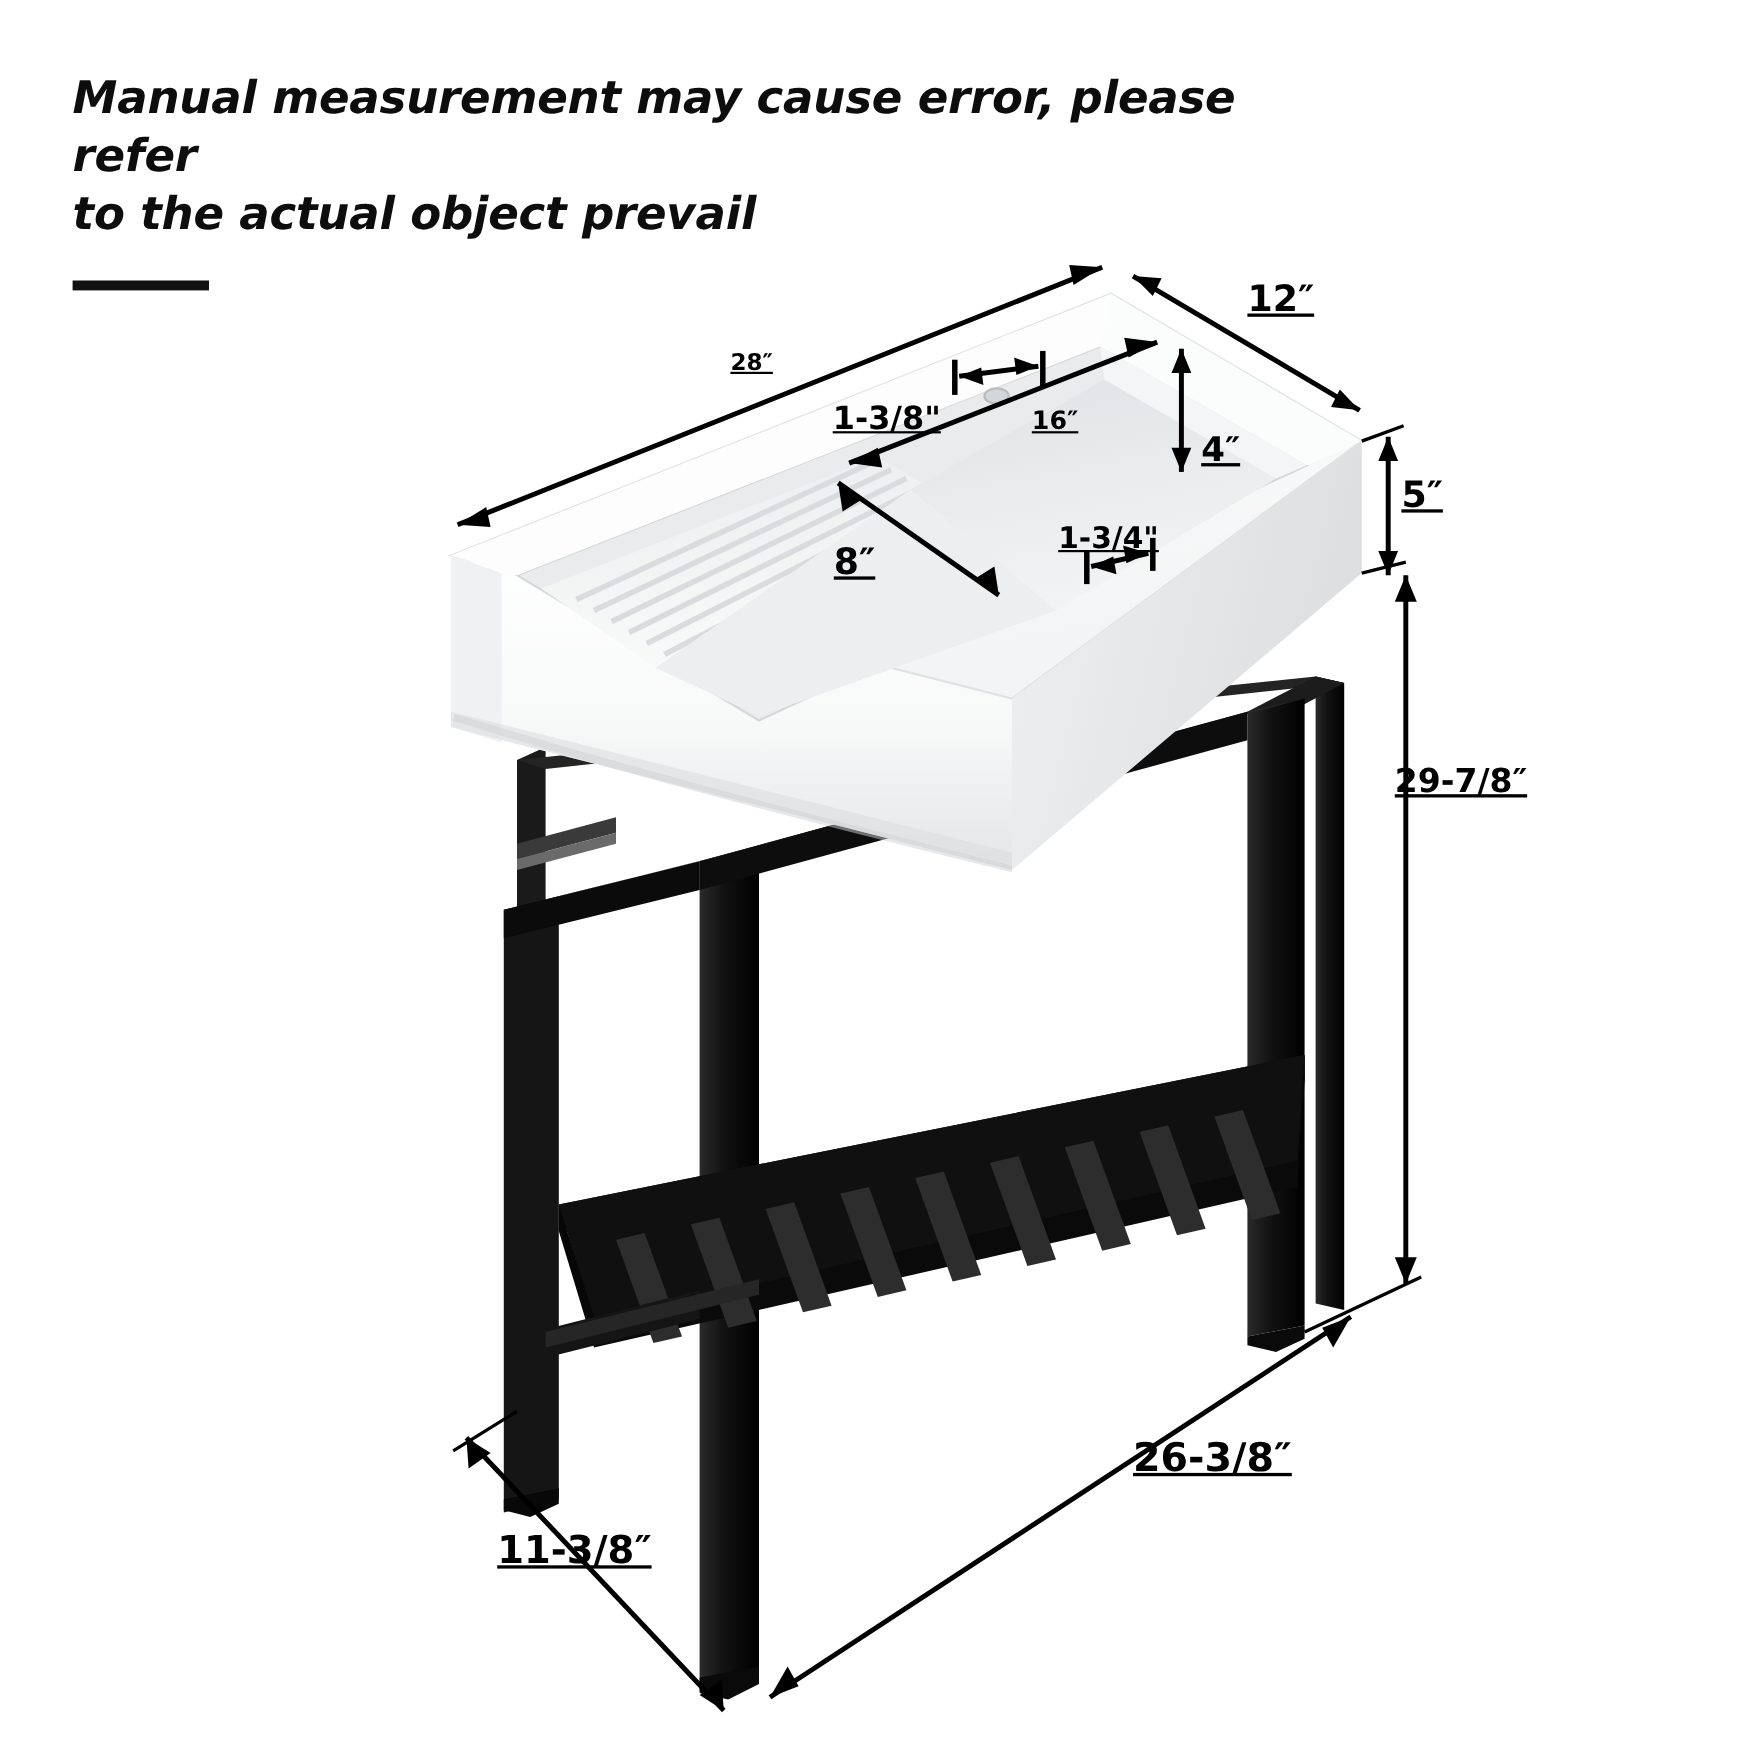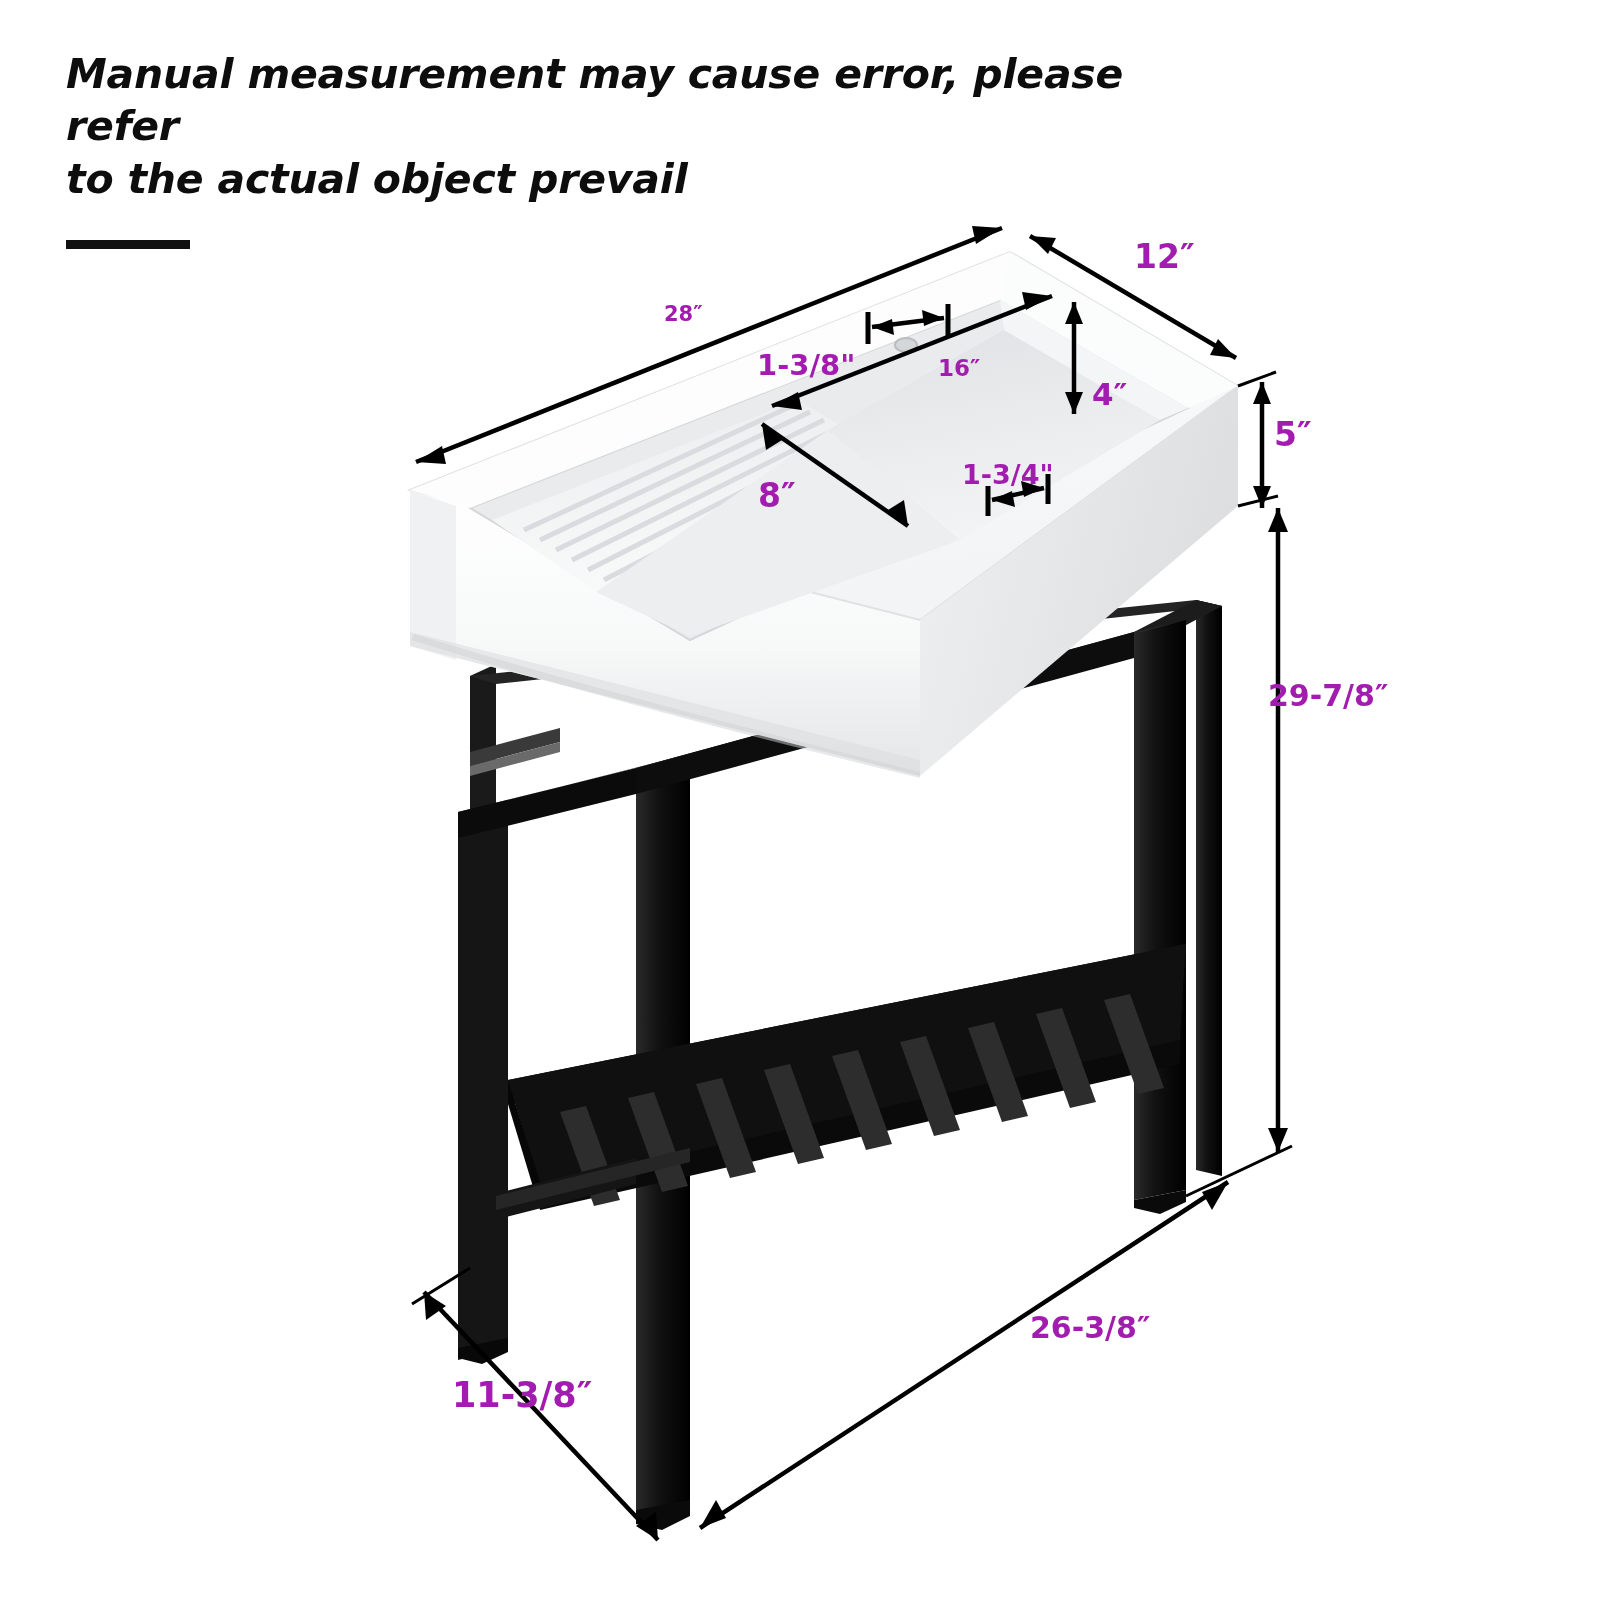--- a/index.html
+++ b/index.html
@@ -3,21 +3,21 @@
 <meta charset="utf-8">
 <style>
   html, body { margin:0; padding:0; }
   body {
     width:1600px; height:1600px;
     background:#ffffff;
     font-family:"DejaVu Sans", sans-serif;
     position:relative;
     overflow:hidden;
   }
-  #stage { position:absolute; left:0; top:0; width:1600px; height:1268px; }
+  #stage { position:absolute; left:0; top:15px; width:1600px; height:1268px; }
 
   .note {
     position:absolute;
     left:66px; top:48px;
     width:1180px;
     font-family:"DejaVu Sans", sans-serif;
     font-style:italic;
     font-weight:700;
     font-size:41px;
     line-height:1.28;
@@ -29,22 +29,23 @@
     left:66px; top:240px;
     width:124px; height:9px;
     background:#111;
   }
 
   .dim {
     position:absolute;
     font-family:"DejaVu Sans", sans-serif;
     font-weight:700;
     font-style:normal;
-    color:#a21caf;
+    color:#000000;
     white-space:nowrap;
+    text-decoration:underline;
   }
   svg { position:absolute; left:0; top:0; }
 </style>
 </head>
 <body>
 
 <div id="stage">
 
   <div class="note">
     <span>Manual measurement may cause error, please refer</span><br>
@@ -252,17 +253,17 @@
   <div class="dim" style="left:1092px; top:376px; font-size:31px;">4″</div>
 
   <div class="dim" style="left:1274px; top:415px; font-size:33px;">5″</div>
 
   <div class="dim" style="left:758px; top:476px; font-size:33px;">8″</div>
 
   <div class="dim" style="left:962px; top:459px; font-size:27px;">1-3/4"</div>
 
   <div class="dim" style="left:1268px; top:678px; font-size:30px;">29-7/8″</div>
 
-  <div class="dim" style="left:1030px; top:1290px; font-size:30px;margin-top:20px;">26-3/8″</div>
+  <div class="dim" style="left:1030px; top:1290px; font-size:36px;">26-3/8″</div>
 
   <div class="dim" style="left:404px; top:1375px; font-size:35px;margin-left:48px;">11-3/8″</div>
 
 </div>
 
 </body></html>

